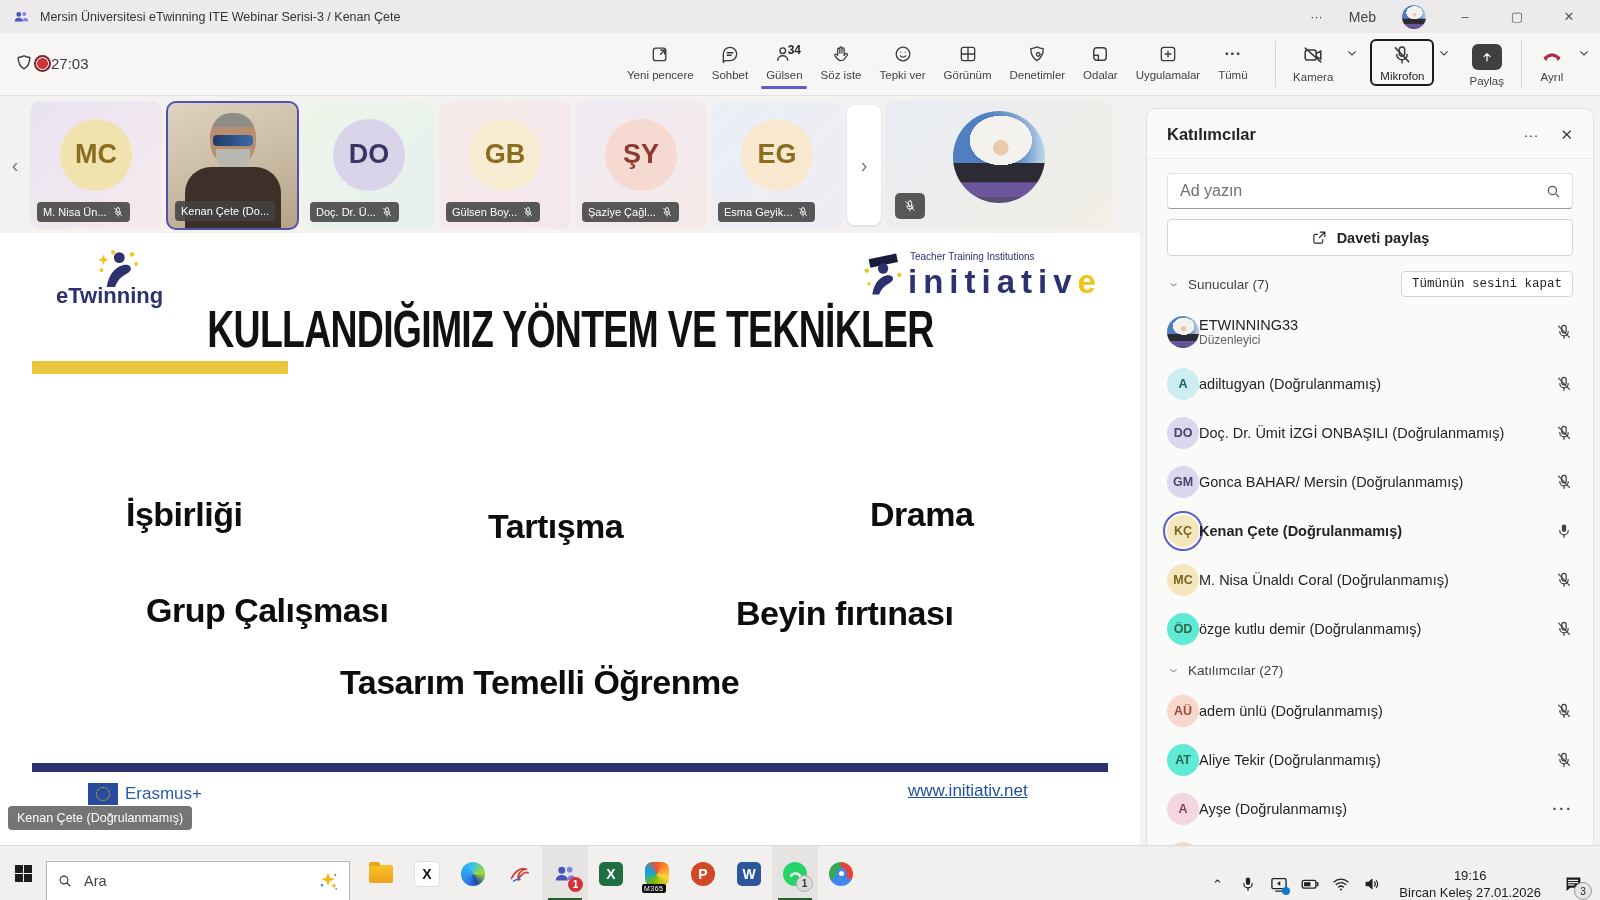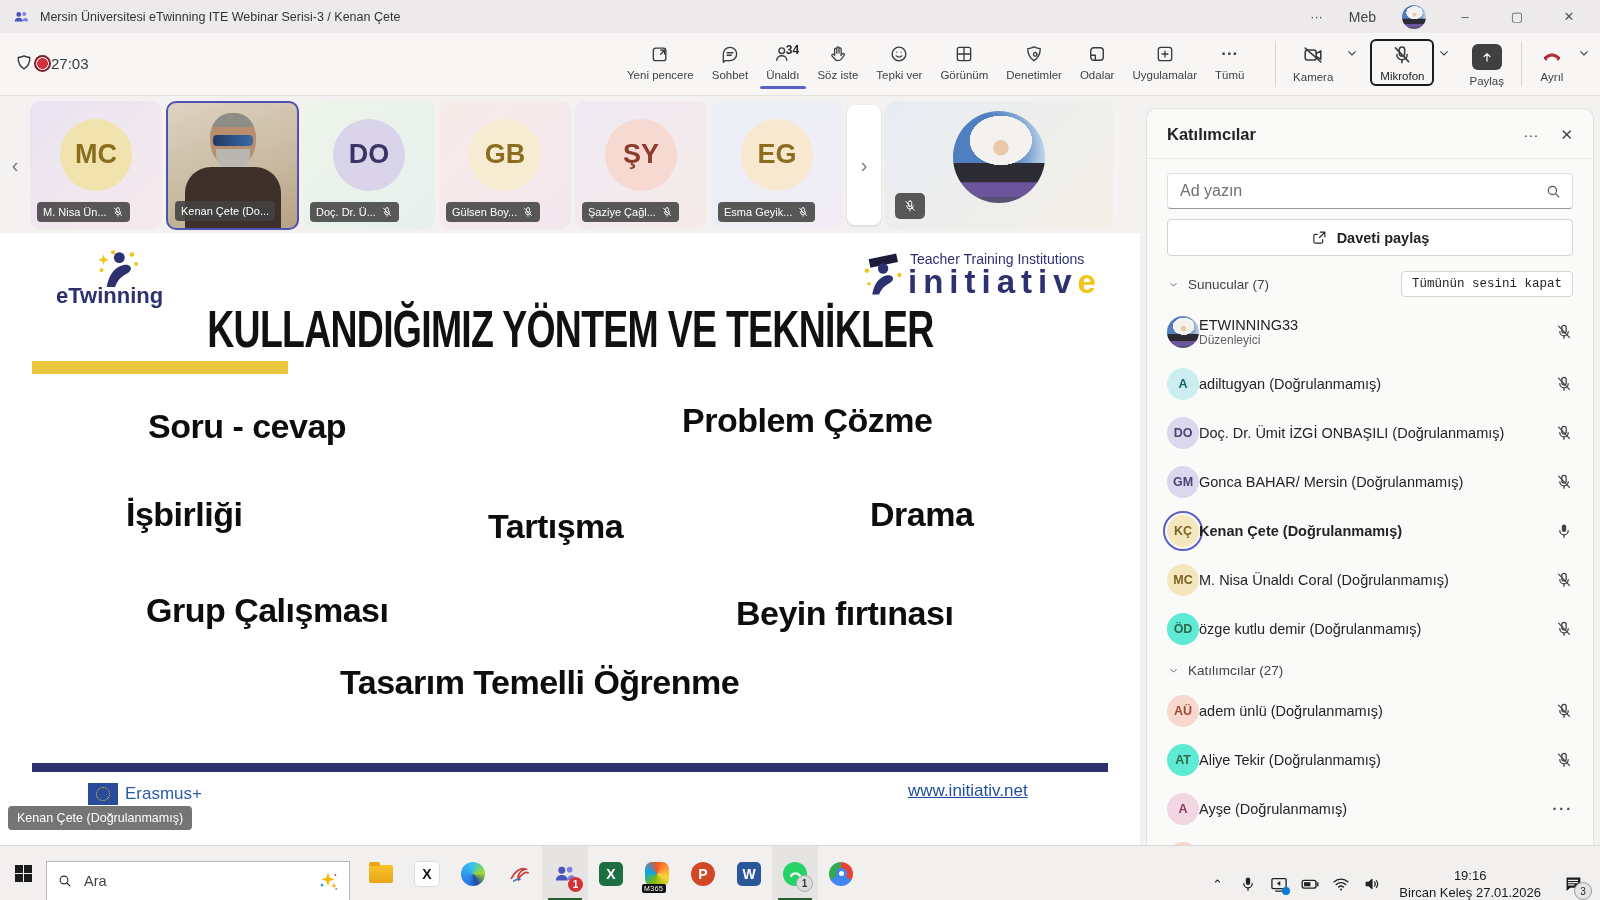--- a/index.html
+++ b/index.html
@@ -62,21 +62,21 @@
   .slide-title>span{display:inline-block;transform:scaleX(.72);transform-origin:center}
   .ybar{position:absolute;left:2px;top:126px;width:256px;height:13px;background:#e9c63b}
   .word{position:absolute;font-size:34px;font-weight:bold;letter-spacing:-.5px;color:#0d0d0d;white-space:nowrap}
   .nbar{position:absolute;left:2px;top:528px;width:1076px;height:9px;background:#2d3170}
   .erasmus{position:absolute;left:58px;top:548px;display:flex;align-items:center;gap:7px;font-size:17px;color:#2a5caa}
   .euflag{width:30px;height:22px;background:#2a4b9b;position:relative}
   .euflag::after{content:"";position:absolute;left:50%;top:50%;width:12px;height:12px;transform:translate(-50%,-50%);border-radius:50%;border:1.6px dotted #f7d117}
   .siteurl{position:absolute;left:878px;top:546px;font-size:17px;color:#1f4e9e;text-decoration:underline}
   .etw-logo{position:absolute;left:24px;top:10px;width:150px;height:66px}
   .tti-logo{position:absolute;left:818px;top:10px;width:258px;height:62px}
-  .tti-line1{position:absolute;left:62px;top:6px;font-size:14px;color:#2d3170;white-space:nowrap}
+  .tti-line1{position:absolute;left:62px;top:6px;font-size:10px;color:#2d3170;white-space:nowrap}
   .tti-line2{position:absolute;left:60px;top:18px;font-size:33px;letter-spacing:6px;color:#2d3170;font-weight:bold}
   .tti-e{color:#f0c419}
   .tooltip{position:absolute;left:8px;top:806px;background:rgba(110,110,110,.95);color:#fff;font-size:12.5px;padding:5px 9px;border-radius:4px;white-space:nowrap}
   
   .panel{position:absolute;left:1146px;top:108px;width:446px;height:737px;background:#fafaf9;border:1px solid #e4e2e0;border-bottom:none;border-radius:10px 10px 0 0;overflow:hidden;font-size:14.5px}
   .p-head{display:flex;align-items:center;padding:16px 20px 14px;border-bottom:1px solid #eceae8}
   .p-title{font-size:16.5px;font-weight:bold}
   .p-head .sp{margin-left:auto;display:flex;gap:22px;color:#424242;font-size:15px}
   .p-search{margin:14px 20px 10px;height:34px;background:#fff;border:1px solid #e2e0de;border-bottom:1px solid #9a9a9a;border-radius:4px;display:flex;align-items:center;padding:0 10px}
   .p-search input{border:none;outline:none;flex:1;font-size:16px;font-family:Liberation Sans, sans-serif;color:#242424;background:transparent}
@@ -300,21 +300,21 @@
           <svg class="ic" viewBox="0 0 24 24">
             <use href="#g-chat"></use>
           </svg>
           <span class="lbl">Sohbet</span>
         </div>
       <div class="tbtn">
           <svg class="ic" viewBox="0 0 24 24">
             <use href="#g-person"></use>
           </svg>
           <span class="badge34">34</span>
-          <span class="lbl">Ünaldı</span>
+          <span class="lbl">Gülsen</span>
           <span class="tab-underline"></span>
         </div>
       <div class="tbtn">
           <svg class="ic" viewBox="0 0 24 24">
             <use href="#g-hand"></use>
           </svg>
           <span class="lbl">Söz iste</span>
         </div>
       <div class="tbtn">
           <svg class="ic" viewBox="0 0 24 24">
@@ -469,22 +469,20 @@
       </svg>
       <div class="tti-logo">
         <svg style="position:absolute;left:8px;top:2px" width="52" height="56" viewBox="0 0 24 24">
             <use href="#g-ttifig"></use>
           </svg>
         <div class="tti-line1">Teacher Training Institutions</div>
         <div class="tti-line2"><span>initiativ</span><span class="tti-e">e</span></div>
       </div>
       <div class="slide-title"><span>KULLANDIĞIMIZ YÖNTEM VE TEKNİKLER</span></div>
       <div class="ybar"></div>
-      <div class="word" style="left:118px;top:172px">Soru - cevap</div>
-      <div class="word" style="left:652px;top:166px">Problem Çözme</div>
       <div class="word" style="left:96px;top:260px">İşbirliği</div>
       <div class="word" style="left:458px;top:272px">Tartışma</div>
       <div class="word" style="left:840px;top:260px">Drama</div>
       <div class="word" style="left:116px;top:356px">Grup Çalışması</div>
       <div class="word" style="left:706px;top:359px">Beyin fırtınası</div>
       <div class="word" style="left:310px;top:428px">Tasarım Temelli Öğrenme</div>
       <div class="nbar"></div>
       <div class="erasmus">
           <span class="euflag"></span>
           <span>Erasmus+</span>

